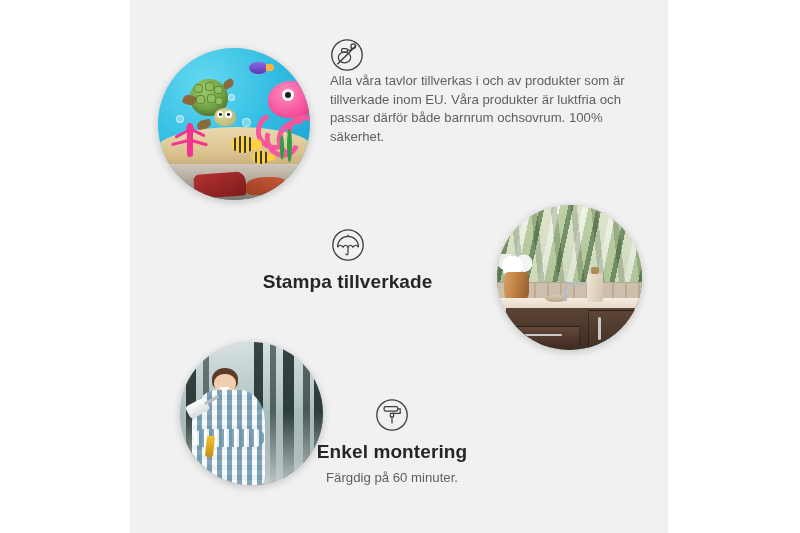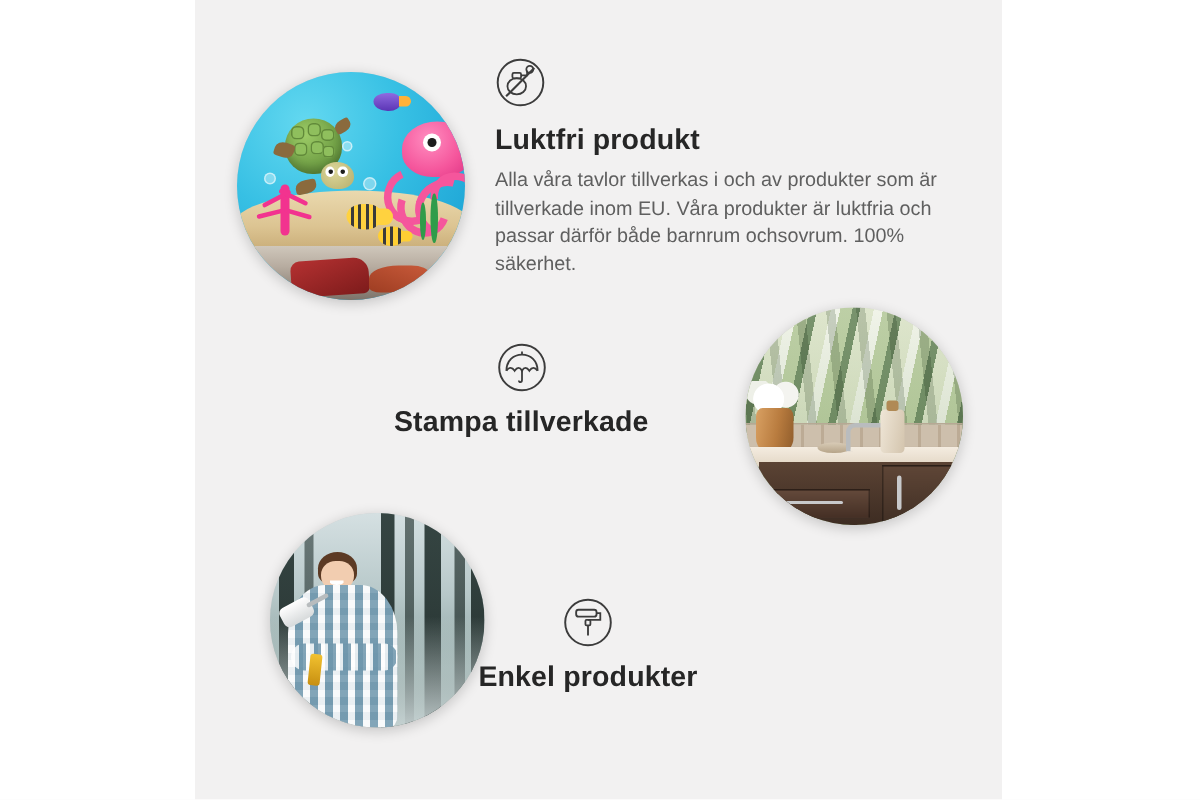--- a/index.html
+++ b/index.html
@@ -390,21 +390,20 @@
     <span class="icon-badge">
       <svg viewBox="0 0 34 34">
         <circle cx="17" cy="17" r="15.2" fill="none" stroke="#3c3c3c" stroke-width="1.3"></circle>
         <ellipse cx="14.5" cy="19.5" rx="6.2" ry="5.4" fill="none" stroke="#3c3c3c" stroke-width="1.2"></ellipse>
         <rect x="11.6" y="10.6" width="5.8" height="3.6" rx="1" fill="none" stroke="#3c3c3c" stroke-width="1.2"></rect>
         <path d="M17.6 12.2 H21.4 V9.2" fill="none" stroke="#3c3c3c" stroke-width="1.2"></path>
         <circle cx="23.2" cy="8.2" r="2.3" fill="none" stroke="#3c3c3c" stroke-width="1.2"></circle>
         <line x1="7.4" y1="26.2" x2="26.2" y2="7.4" stroke="#3c3c3c" stroke-width="1.4"></line>
       </svg>
     </span>
-    <h2 class="f-title" style="margin-top:11px;">Luktfri produkt</h2>
     <p class="f-body">Alla våra tavlor tillverkas i och av produkter som är tillverkade inom EU. Våra produkter är luktfria och passar därför både barnrum ochsovrum. 100% säkerhet.</p>
   </div>
 
   <div class="circle" style="left:497px;top:205px;width:145px;height:145px;">
     <div class="art">
       <div class="bath-wall"></div>
       <div class="bath-back"></div>
       <div class="flowers"></div>
       <div class="vase"></div>
       <div class="bath-counter"></div>
@@ -463,16 +462,17 @@
   <div class="feature f-text align-center" style="left:272px;top:398px;width:240px;">
     <span class="icon-badge" style="margin:0 auto 9px auto;">
       <svg viewBox="0 0 34 34">
         <circle cx="17" cy="17" r="15.2" fill="none" stroke="#3c3c3c" stroke-width="1.3"></circle>
         <rect x="9.1" y="8.5" width="13.6" height="4.6" rx="1.6" fill="none" stroke="#3c3c3c" stroke-width="1.25"></rect>
         <path d="M22.7 10.8 H25.2 V15.3 H16.9" fill="none" stroke="#3c3c3c" stroke-width="1.2"></path>
         <rect x="15.3" y="15.3" width="3.3" height="3.6" rx="0.7" fill="none" stroke="#3c3c3c" stroke-width="1.2"></rect>
         <line x1="17" y1="18.9" x2="17" y2="25.6" stroke="#3c3c3c" stroke-width="1.25"></line>
       </svg>
     </span>
-    <h2 class="f-title">Enkel produkter</h2>
+    <h2 class="f-title">Enkel montering</h2>
+    <p class="f-sub">Färgdig på 60 minuter.</p>
   </div>
 
 </div>
 
 </body></html>

